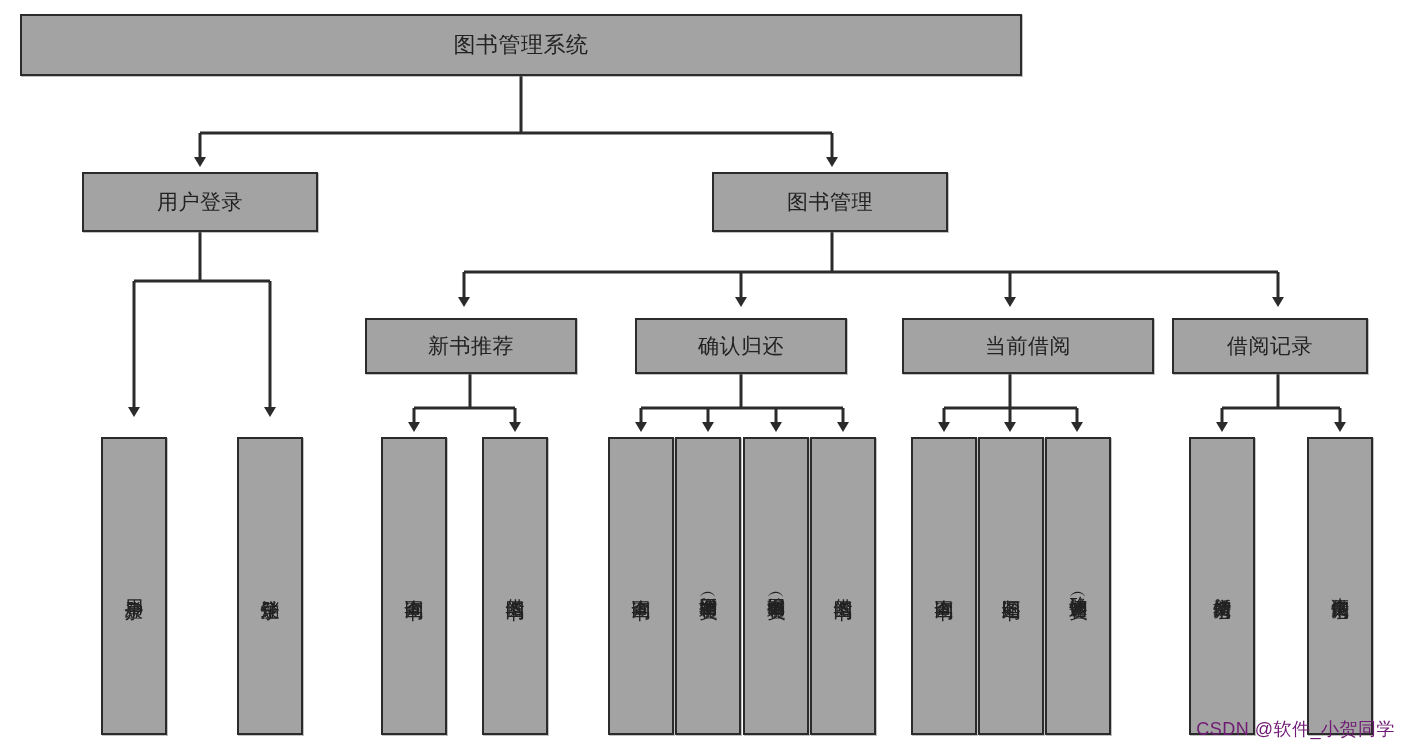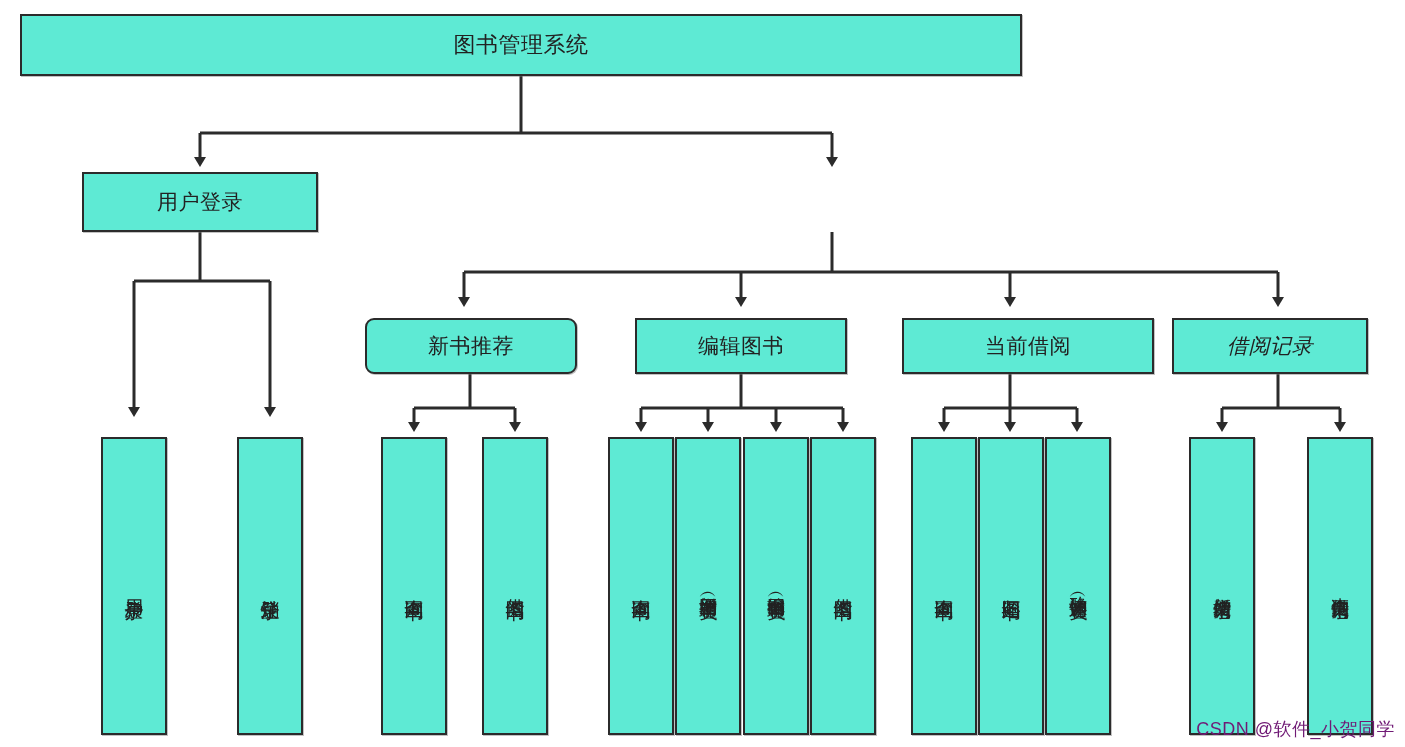--- a/index.html
+++ b/index.html
@@ -23,21 +23,21 @@
     left: 0;
     top: 0;
     width: 1405px;
     height: 747px;
     pointer-events: none;
   }
   .node {
     position: absolute;
     box-sizing: border-box;
     border: 2.5px solid #2b2b2b;
-    background: #5eead4;
+    background: #a3a3a3;
     display: flex;
     align-items: center;
     justify-content: center;
     color: #222222;
     box-shadow: 1px 1px 0 rgba(120,120,120,0.45);
   }
   .node .label {
     display: block;
     text-align: center;
     line-height: 1.15;
@@ -132,31 +132,34 @@
     </g>
   </svg>
 
   <div class="node horizontal root" style="left:20px;top:14px;width:1002px;height:62px;">
     <span class="label">图书管理系统</span>
   </div>
 
   <div class="node horizontal" style="left:82px;top:172px;width:236px;height:60px;">
     <span class="label">用户登录</span>
   </div>
-
-  <div class="node horizontal" style="left:365px;top:318px;width:212px;height:56px;border-radius:9px;">
+  <div class="node horizontal" style="left:712px;top:172px;width:236px;height:60px;">
+    <span class="label">图书管理</span>
+  </div>
+
+  <div class="node horizontal" style="left:365px;top:318px;width:212px;height:56px;">
     <span class="label">新书推荐</span>
   </div>
   <div class="node horizontal" style="left:635px;top:318px;width:212px;height:56px;">
-    <span class="label">编辑图书</span>
+    <span class="label">确认归还</span>
   </div>
   <div class="node horizontal" style="left:902px;top:318px;width:252px;height:56px;">
     <span class="label">当前借阅</span>
   </div>
-  <div class="node horizontal" style="left:1172px;top:318px;width:196px;height:56px;font-style:italic;">
+  <div class="node horizontal" style="left:1172px;top:318px;width:196px;height:56px;">
     <span class="label">借阅记录</span>
   </div>
 
   <div class="node vertical" style="left:101px;top:437px;width:66px;height:298px;">
     <span class="label">用户登录</span>
   </div>
   <div class="node vertical" style="left:237px;top:437px;width:66px;height:298px;">
     <span class="label">注销登录</span>
   </div>
 

